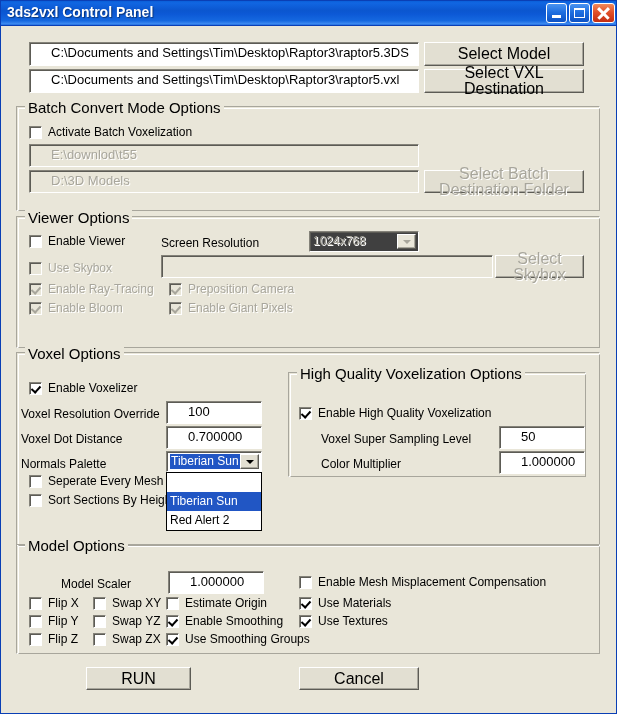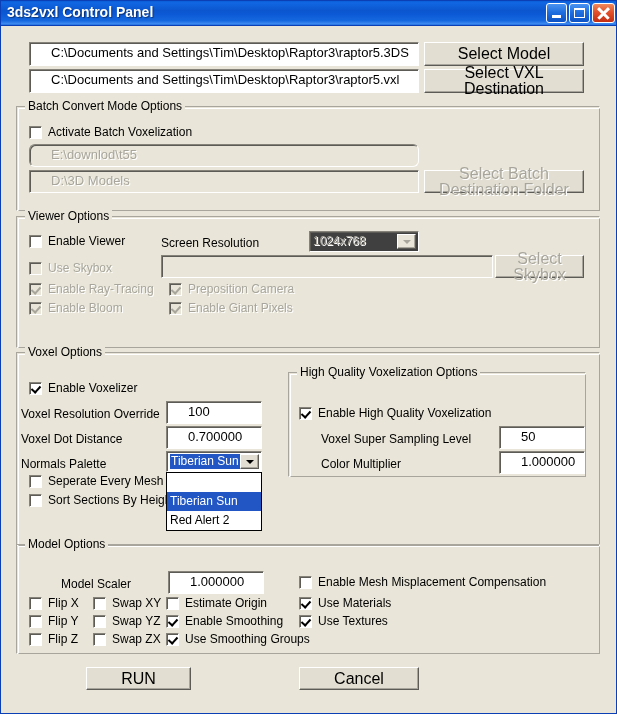--- a/index.html
+++ b/index.html
@@ -158,21 +158,21 @@
     border-right-color: #a8a69c;
     border-bottom-color: #a8a69c;
     pointer-events: none;
   }
   .gb-label {
     position: absolute;
     top: -8px;
     left: 8px;
     background: #e9e6d9;
     padding: 0 3px;
-    font-size: 12px;
+    font-size: 15px;
     color: #000000;
     z-index: 2;
     white-space: nowrap;
   }
 
   
   .chk {
     position: absolute;
     display: flex;
     align-items: center;
@@ -334,21 +334,21 @@
     <div class="txtfield" style="left:28px; top:43px; width:390px; height:24px;">C:\Documents and Settings\Tim\Desktop\Raptor3\raptor5.vxl</div>
     <div class="btn" style="left:423px; top:43px; width:160px; height:24px;">Select VXL Destination</div>
 
     <div class="groupbox" style="left:15px; top:80px; width:584px; height:105px;">
       <span class="gb-label">Batch Convert Mode Options</span>
     </div>
     <div class="chk" style="left:28px; top:99px;">
       <span class="box"></span>
       <span>Activate Batch Voxelization</span>
     </div>
-    <div class="txtfield disabled" style="left:28px; top:118px; width:390px; height:23px;border-radius:6px;">E:\downlod\t55</div>
+    <div class="txtfield disabled" style="left:28px; top:118px; width:390px; height:23px;">E:\downlod\t55</div>
     <div class="txtfield disabled" style="left:28px; top:144px; width:390px; height:23px;">D:\3D Models</div>
     <div class="btn disabled" style="left:423px; top:144px; width:160px; height:23px;">Select Batch Destination Folder</div>
 
     <div class="groupbox" style="left:15px; top:190px; width:584px; height:132px;">
       <span class="gb-label">Viewer Options</span>
     </div>
     <div class="chk" style="left:28px; top:208px;">
       <span class="box"></span>
       <span>Enable Viewer</span>
     </div>

